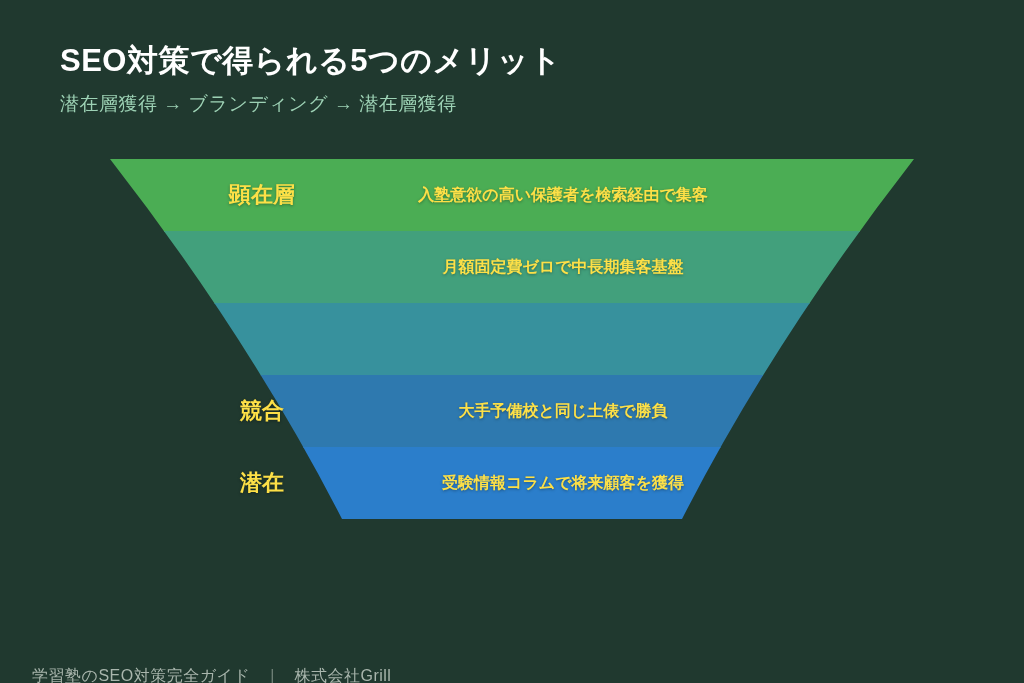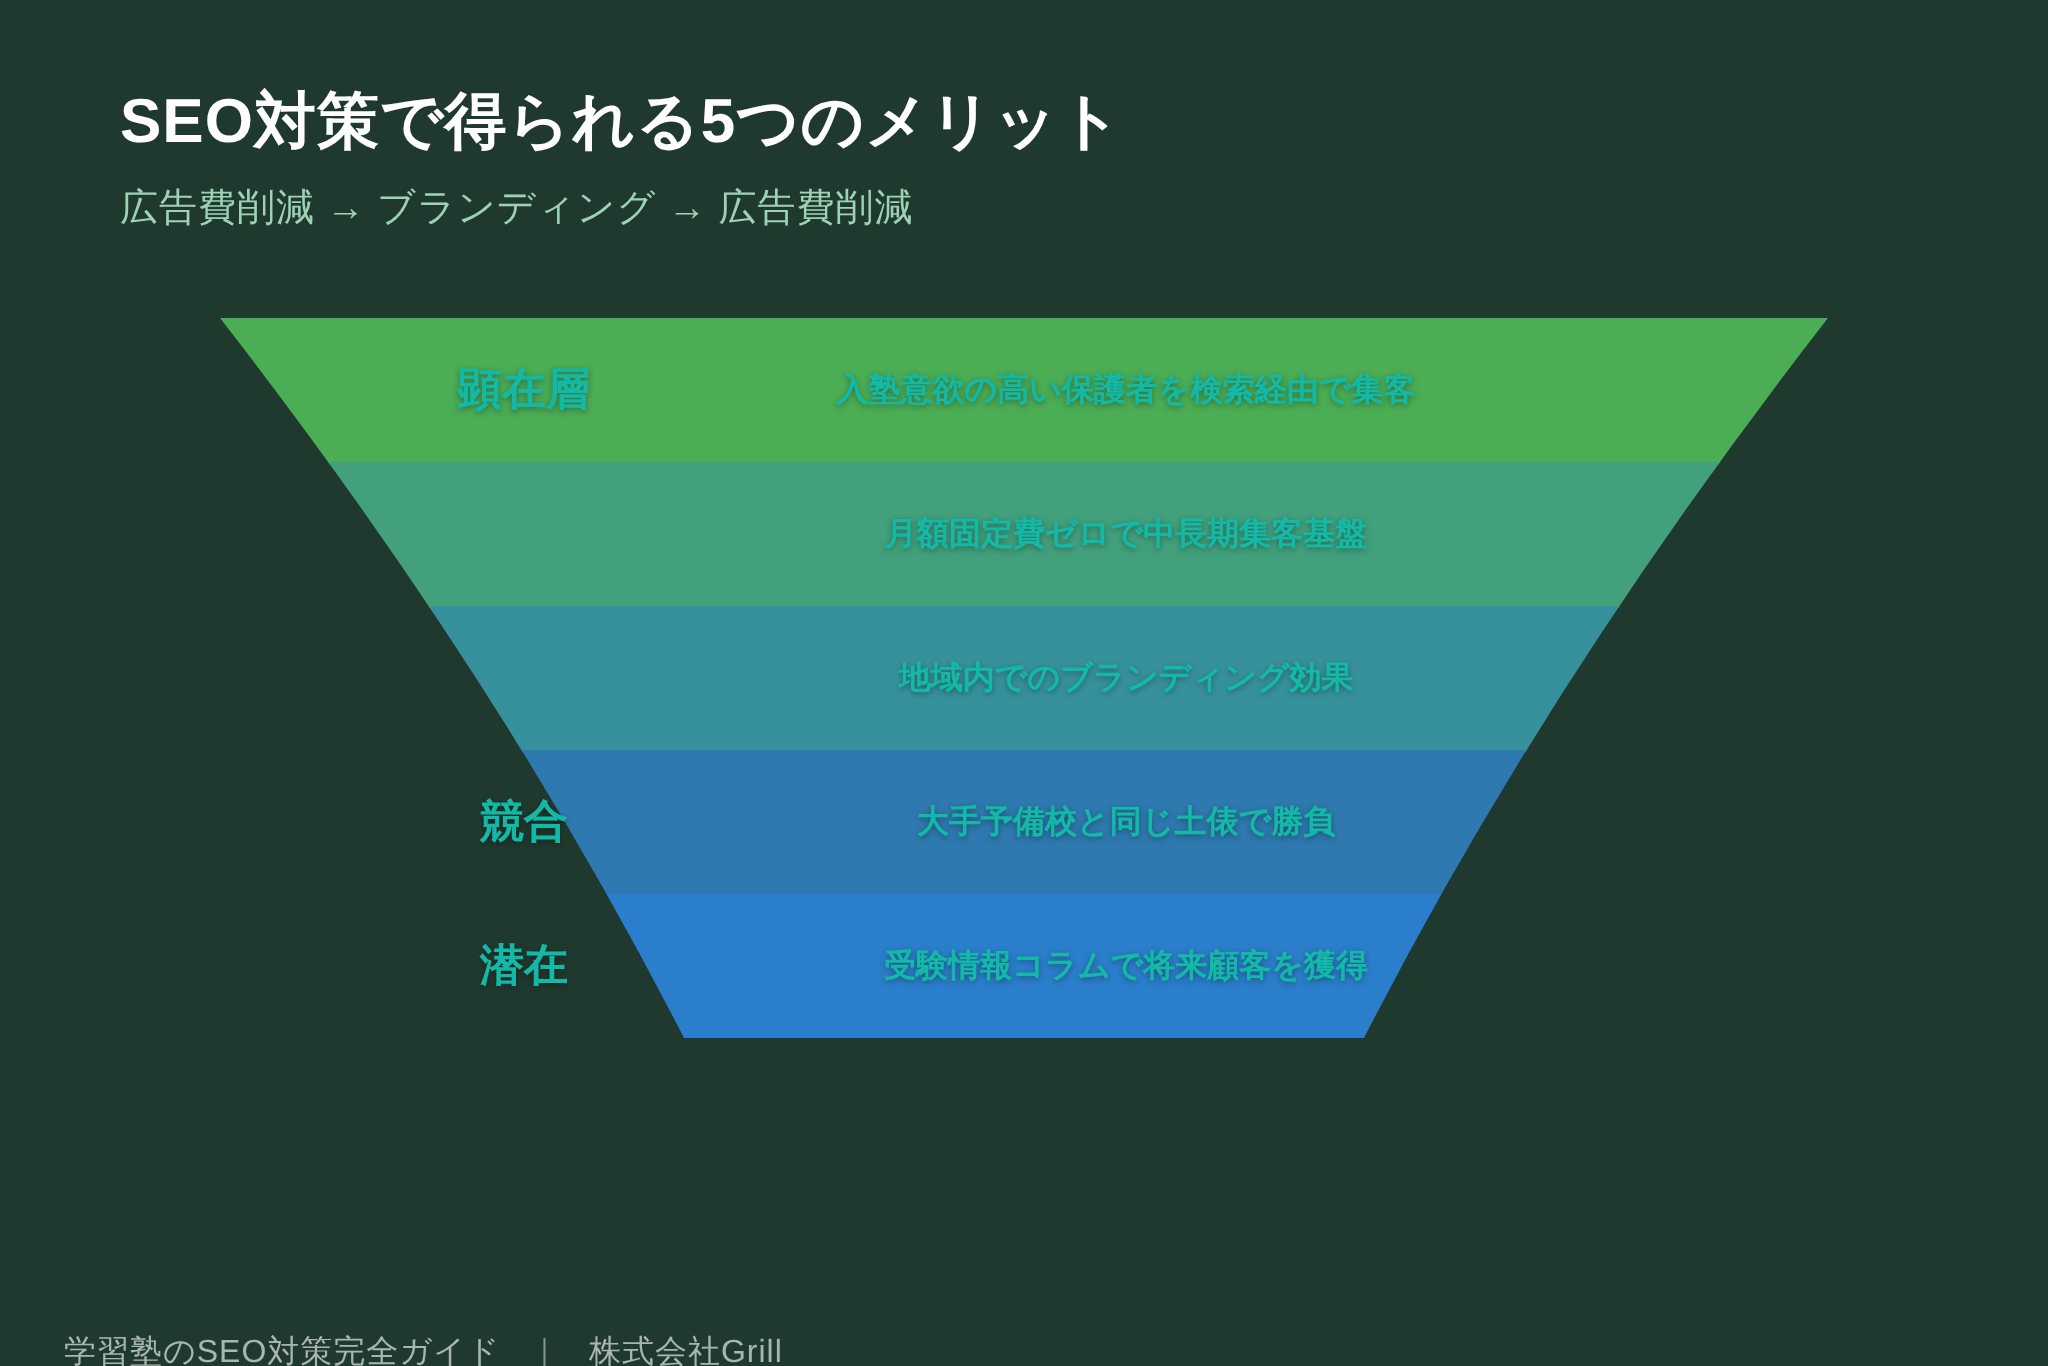--- a/index.html
+++ b/index.html
@@ -54,21 +54,21 @@
     height: 72px;
   }
   .funnel-row .stage-label,
   .funnel-row .stage-desc {
     position: absolute;
     top: 0;
     bottom: 0;
     display: flex;
     align-items: center;
     justify-content: center;
-    color: #14b8a6;
+    color: #fde047;
     text-shadow: 0 1px 3px rgba(0,0,0,0.35);
     white-space: nowrap;
   }
   .funnel-row .stage-label {
     left: 132px;
     width: 260px;
     font-size: 22px;
     font-weight: 800;
   }
   .funnel-row .stage-desc {
@@ -95,21 +95,21 @@
   }
   .slide-footer .separator { opacity: 0.75; }
 </style>
 </head>
 <body>
 
 <div class="slide">
 
   <div class="slide-title">SEO対策で得られる5つのメリット</div>
 
-  <div class="slide-subtitle">広告費削減 → ブランディング → 広告費削減</div>
+  <div class="slide-subtitle">潜在層獲得 → ブランディング → 潜在層獲得</div>
 
   <svg class="funnel-svg" viewBox="0 0 1024 361" xmlns="http://www.w3.org/2000/svg">
     <defs>
       <clipPath id="funnelClip">
         <path d="M110 0 H914 Q774 180 682 360 H342 Q250 180 110 0 Z"></path>
       </clipPath>
     </defs>
     <g clip-path="url(#funnelClip)">
       <rect x="0" y="0" width="1024" height="73" fill="#4bad54"></rect>
       <rect x="0" y="72" width="1024" height="73" fill="#42a07c"></rect>
@@ -124,21 +124,20 @@
     <div class="funnel-row row-0">
       <div class="stage-label">顕在層</div>
       <div class="stage-desc">入塾意欲の高い保護者を検索経由で集客</div>
     </div>
 
     <div class="funnel-row row-1">
       <div class="stage-desc">月額固定費ゼロで中長期集客基盤</div>
     </div>
 
     <div class="funnel-row row-2">
-      <div class="stage-desc">地域内でのブランディング効果</div>
     </div>
 
     <div class="funnel-row row-4">
       <div class="stage-label">潜在</div>
       <div class="stage-desc">受験情報コラムで将来顧客を獲得</div>
     </div>
 
     <div class="funnel-row row-3">
       <div class="stage-label">競合</div>
       <div class="stage-desc">大手予備校と同じ土俵で勝負</div>

